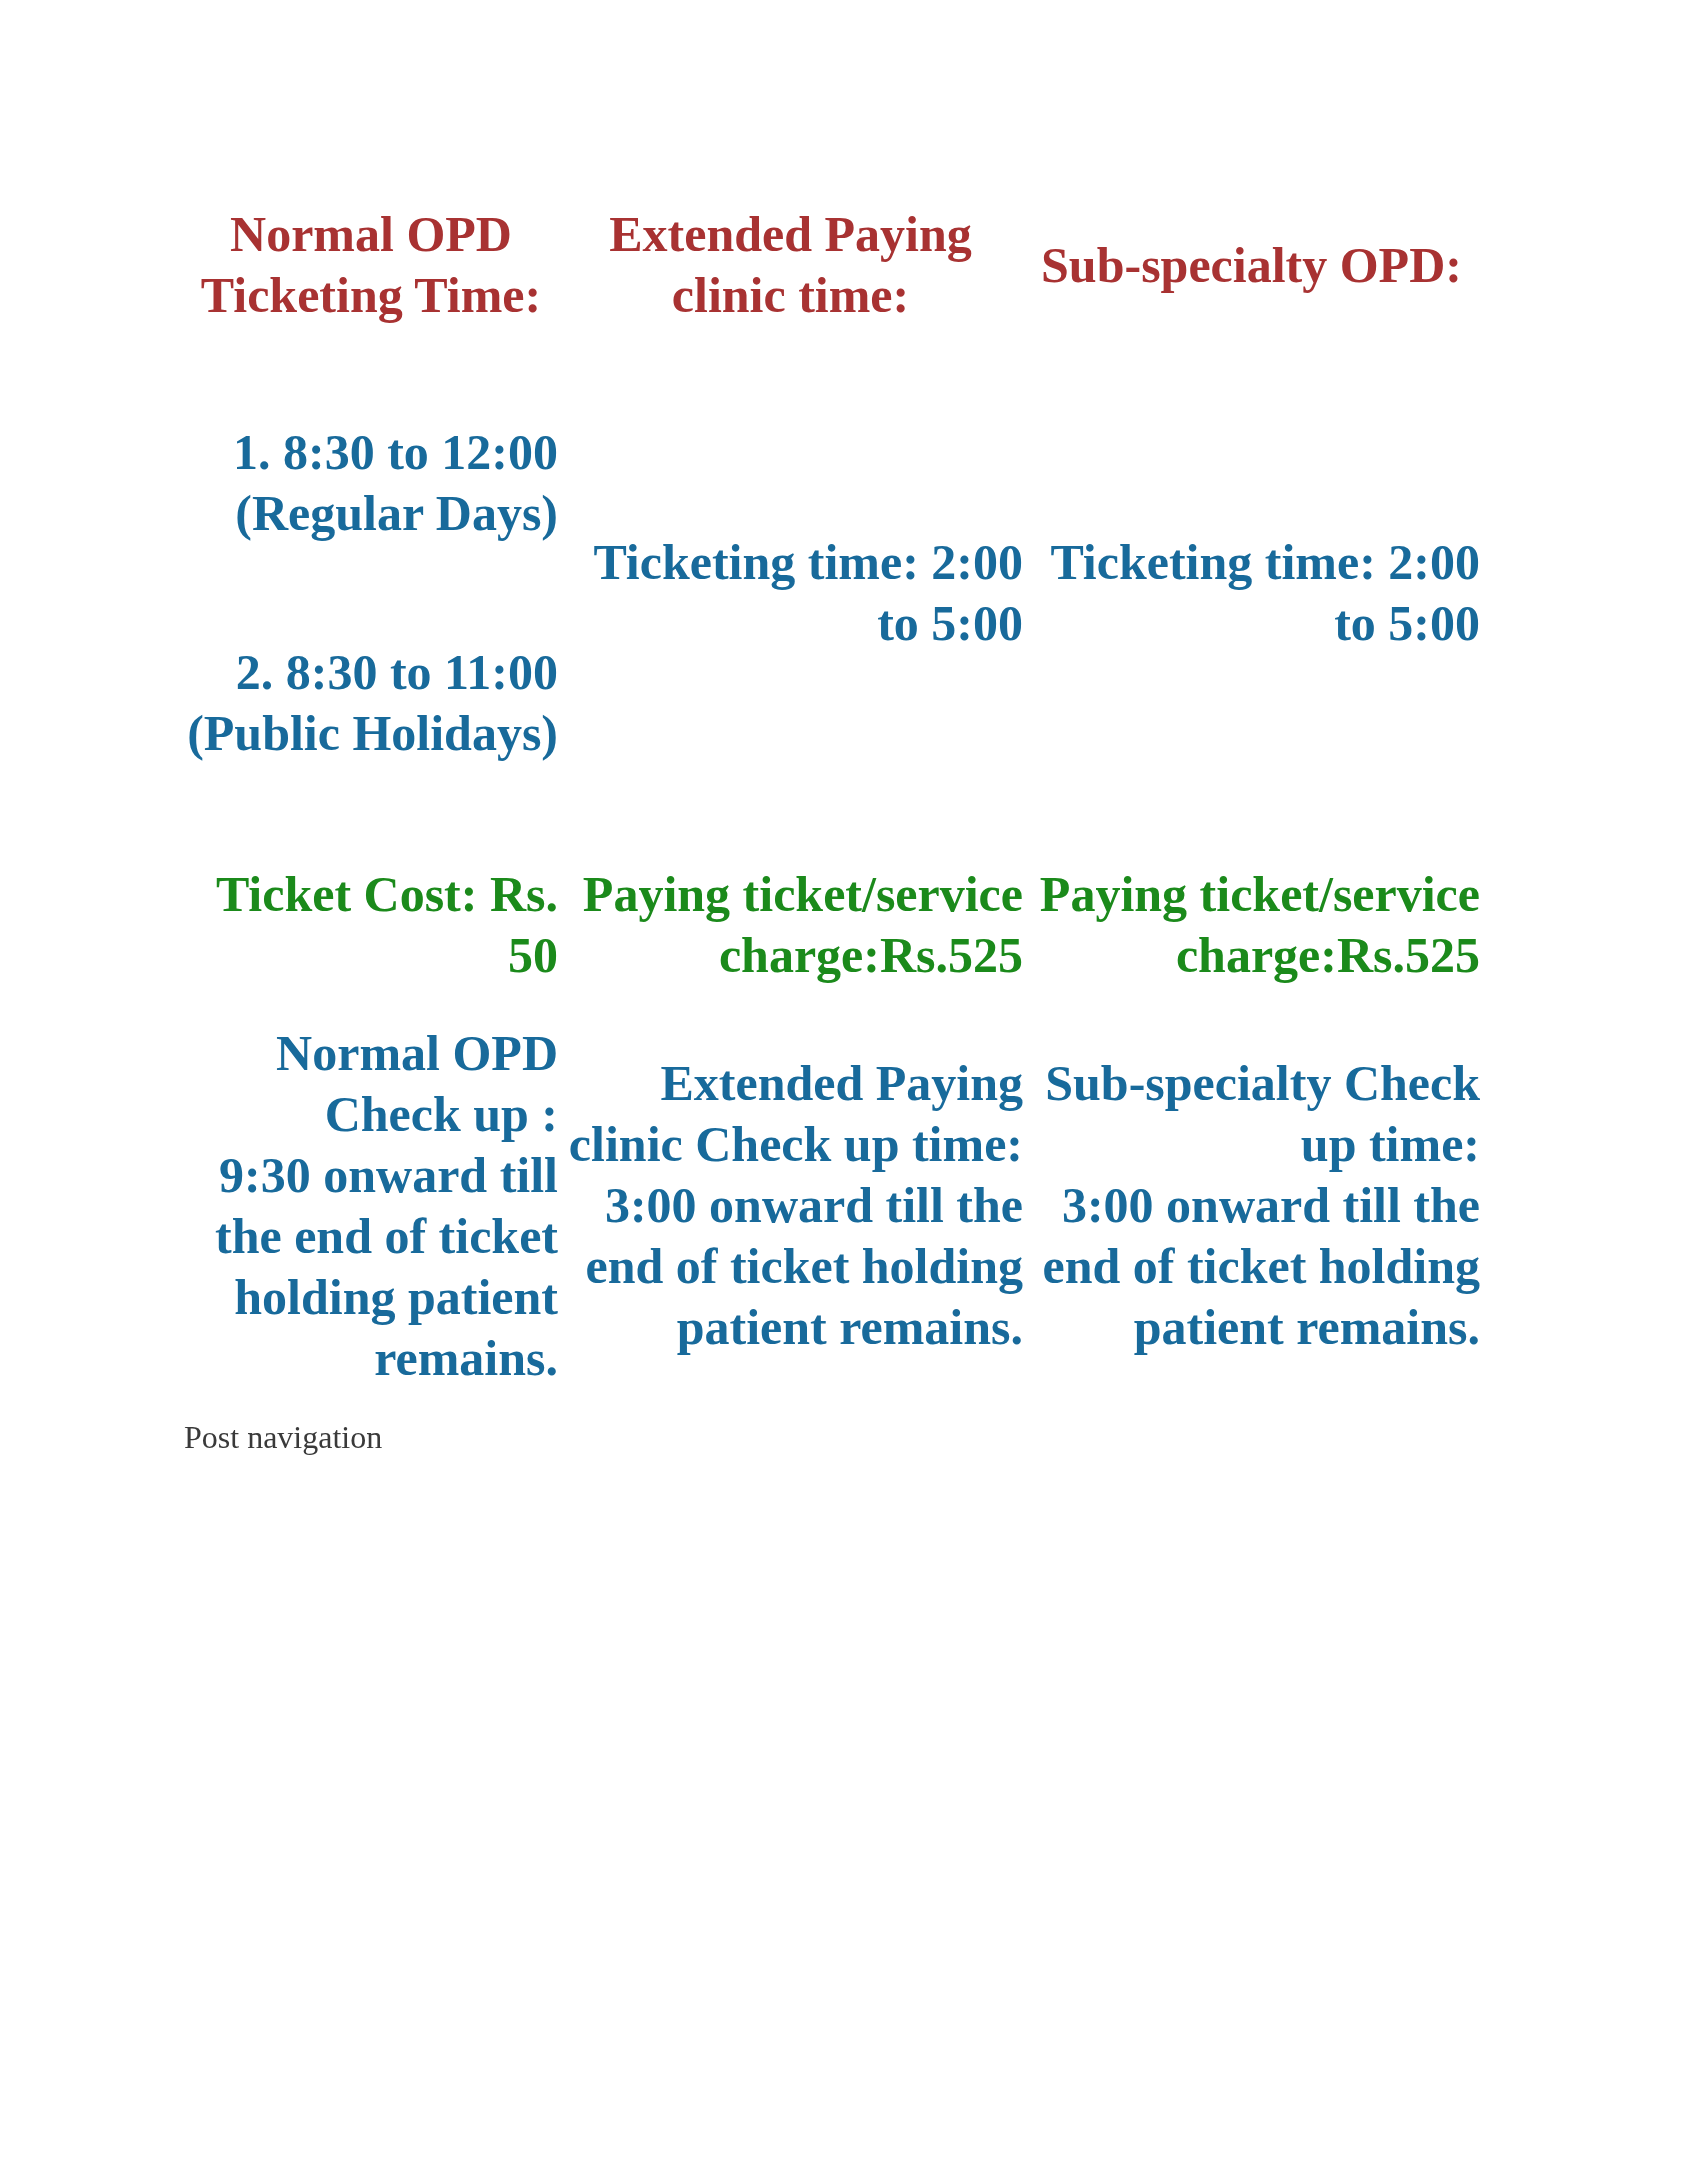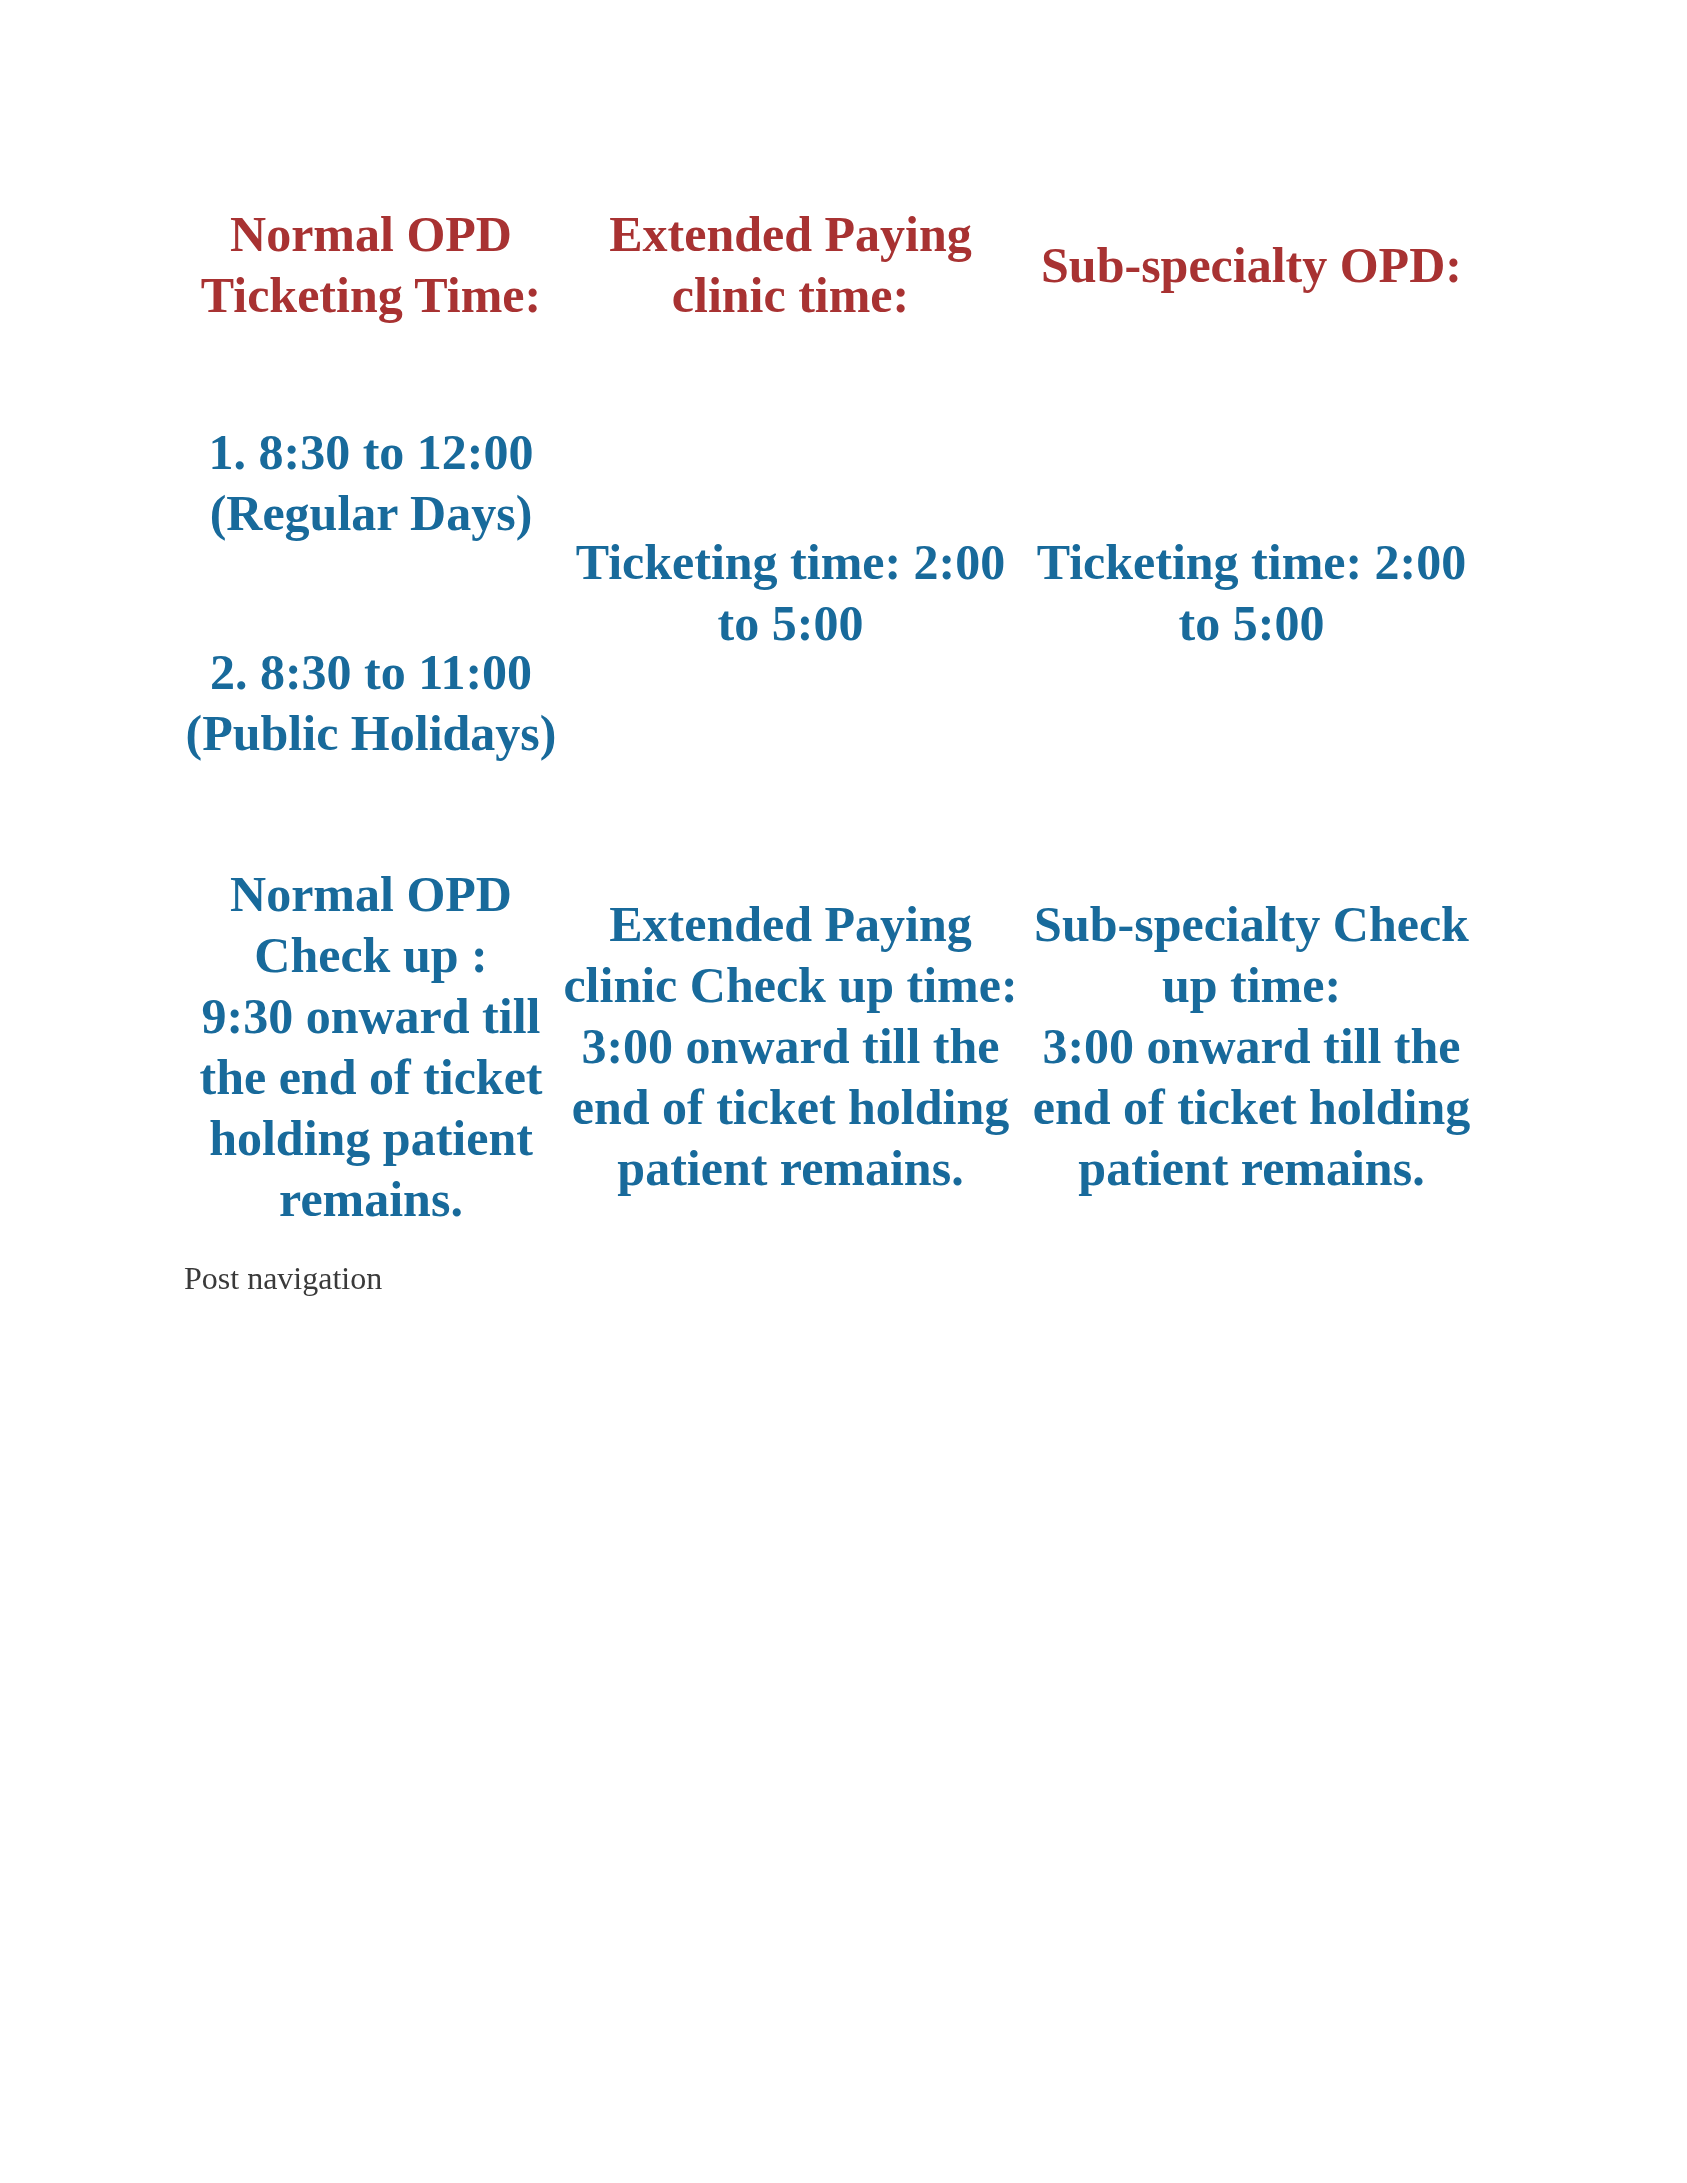--- a/index.html
+++ b/index.html
@@ -27,21 +27,21 @@
     border-collapse: collapse;
     table-layout: fixed;
     width: 1295px;
   }
   table.opd td {
     vertical-align: middle;
     font-weight: bold;
     font-size: 50px;
     line-height: 61px;
     white-space: pre-line;
-    text-align: center;
+    text-align: right;
     padding: 0;
   }
   col.c1 { width: 374px; }
   col.c2 { width: 465px; }
   col.c3 { width: 457px; }
 
   tr.row-head td   { color: #A83232; text-align: center; padding: 0 0 18.5px 0; }
   tr.row-ticket td { color: #186A9B; padding: 16.5px 0 20px 0; }
   tr.row-cost td   { color: #1B8A1B; padding: 18.5px 0 18.5px 0; }
   tr.row-check td  { color: #186A9B; padding: 18.5px 0 0 0; }
@@ -85,20 +85,28 @@
 (Regular Days)</p>
           <p class="para">2. 8:30 to 11:00
 (Public Holidays)</p>
         </td>
         <td>Ticketing time: 2:00
 to 5:00</td>
         <td>Ticketing time: 2:00
 to 5:00</td>
       </tr>
 
+      <tr class="row-cost">
+        <td>Ticket Cost: Rs.
+50</td>
+        <td>Paying ticket/service
+charge:Rs.525</td>
+        <td>Paying ticket/service
+charge:Rs.525</td>
+      </tr>
 
       <tr class="row-check">
         <td>Normal OPD
 Check up :
 9:30 onward till
 the end of ticket
 holding patient
 remains.</td>
         <td>Extended Paying
 clinic Check up time:

